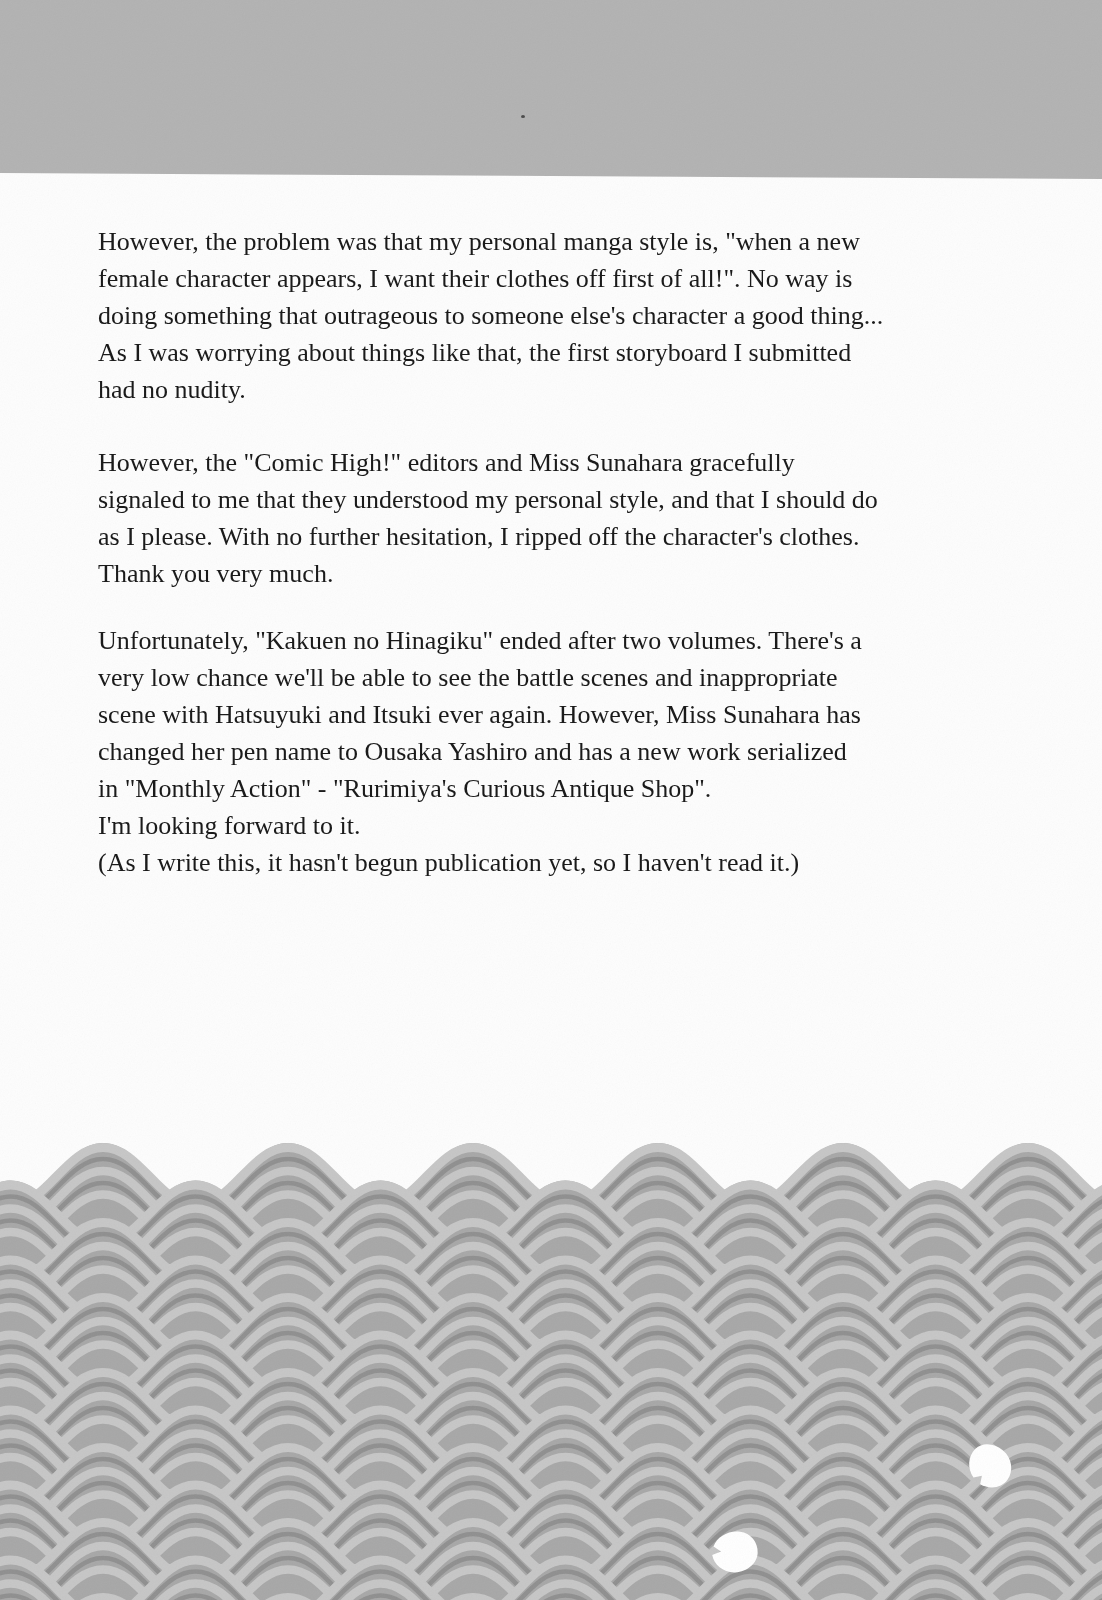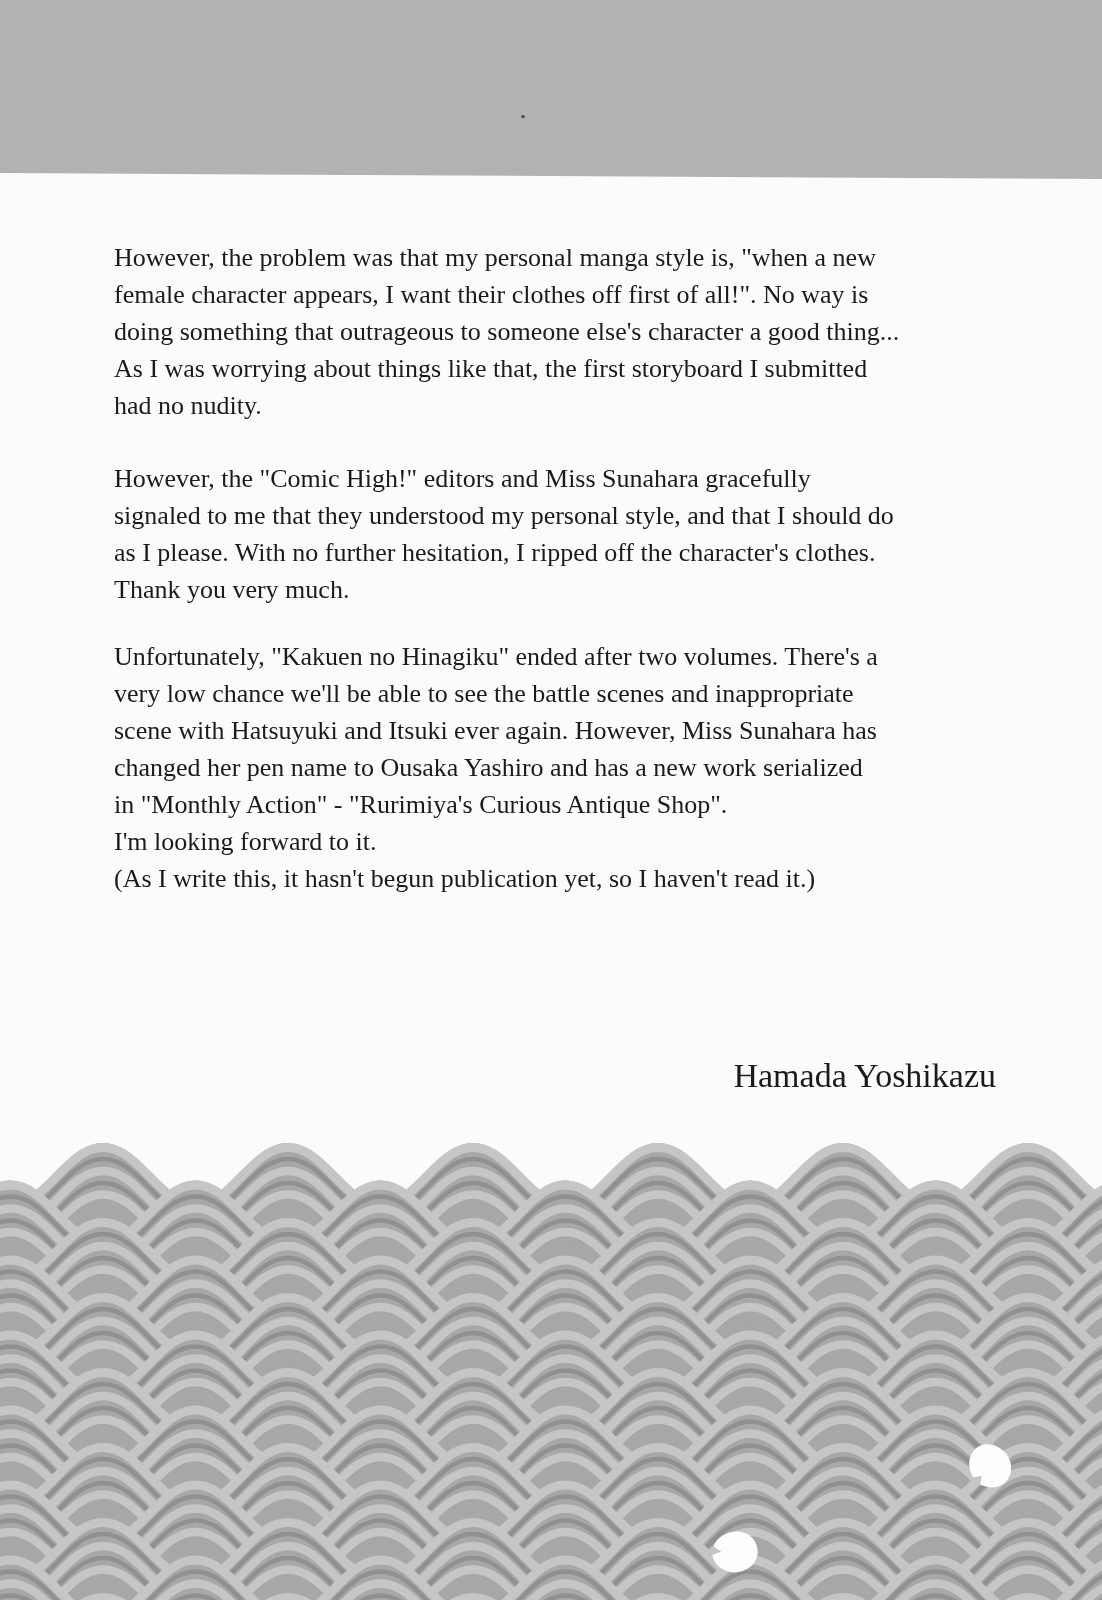--- a/index.html
+++ b/index.html
@@ -15,21 +15,21 @@
     position:absolute;left:0;top:0;
     width:1102px;height:182px;
     background:#b2b2b2;
     clip-path:polygon(0 0,1102px 0,1102px 179px,0 173px);
   }
   .speck{
     position:absolute;left:521px;top:115px;
     width:4px;height:3px;background:#4a4a4a;border-radius:50%;
   }
   .para{
-    position:absolute;left:98px;width:980px;margin:16px;
+    position:absolute;left:98px;width:980px;margin:0;
     font-size:26px;line-height:37px;color:#161616;
     white-space:pre;
   }
   #p1{top:223px}
   #p2{top:444px}
   #p3{top:622px}
   #p4{top:912px}
   .signature{
     position:absolute;right:106px;top:1056px;margin:0;
     font-size:34px;line-height:40px;color:#161616;
@@ -62,21 +62,20 @@
 as I please. With no further hesitation, I ripped off the character's clothes.
 Thank you very much.</p>
   <p class="para" id="p3">Unfortunately, "Kakuen no Hinagiku" ended after two volumes. There's a
 very low chance we'll be able to see the battle scenes and inappropriate
 scene with Hatsuyuki and Itsuki ever again. However, Miss Sunahara has
 changed her pen name to Ousaka Yashiro and has a new work serialized
 in "Monthly Action" - "Rurimiya's Curious Antique Shop".
 I'm looking forward to it.
 (As I write this, it hasn't begun publication yet, so I haven't read it.)</p>
 
-  <p class="signature">Hamada Yoshikazu</p>
 
   <svg class="waves" id="wave-svg" viewBox="0 0 1102 500" xmlns="http://www.w3.org/2000/svg">
     <g>
         <g transform="translate(-82,43)">
           <path d="M-93,58 C-56,58 -37,0 0,0 C37,0 56,58 93,58 L93,84 L-93,84 Z" fill="#a7a7a7"></path>
           <path d="M-93,62.5 C-56,62.5 -37,4.5 0,4.5 C37,4.5 56,62.5 93,62.5" fill="none" stroke="#c6c6c6" stroke-width="9"></path>
           <path d="M-93,74 C-56,74 -37,16 0,16 C37,16 56,74 93,74" fill="none" stroke="#8f8f8f" stroke-width="4.5"></path>
           <path d="M-93,86 C-56,86 -37,28 0,28 C37,28 56,86 93,86" fill="none" stroke="#c6c6c6" stroke-width="8.5"></path>
           <path d="M-93,98 C-56,98 -37,40 0,40 C37,40 56,98 93,98" fill="none" stroke="#8f8f8f" stroke-width="4.5"></path>
           <path d="M-93,109.5 C-56,109.5 -37,51.5 0,51.5 C37,51.5 56,109.5 93,109.5" fill="none" stroke="#c6c6c6" stroke-width="8.5"></path>

